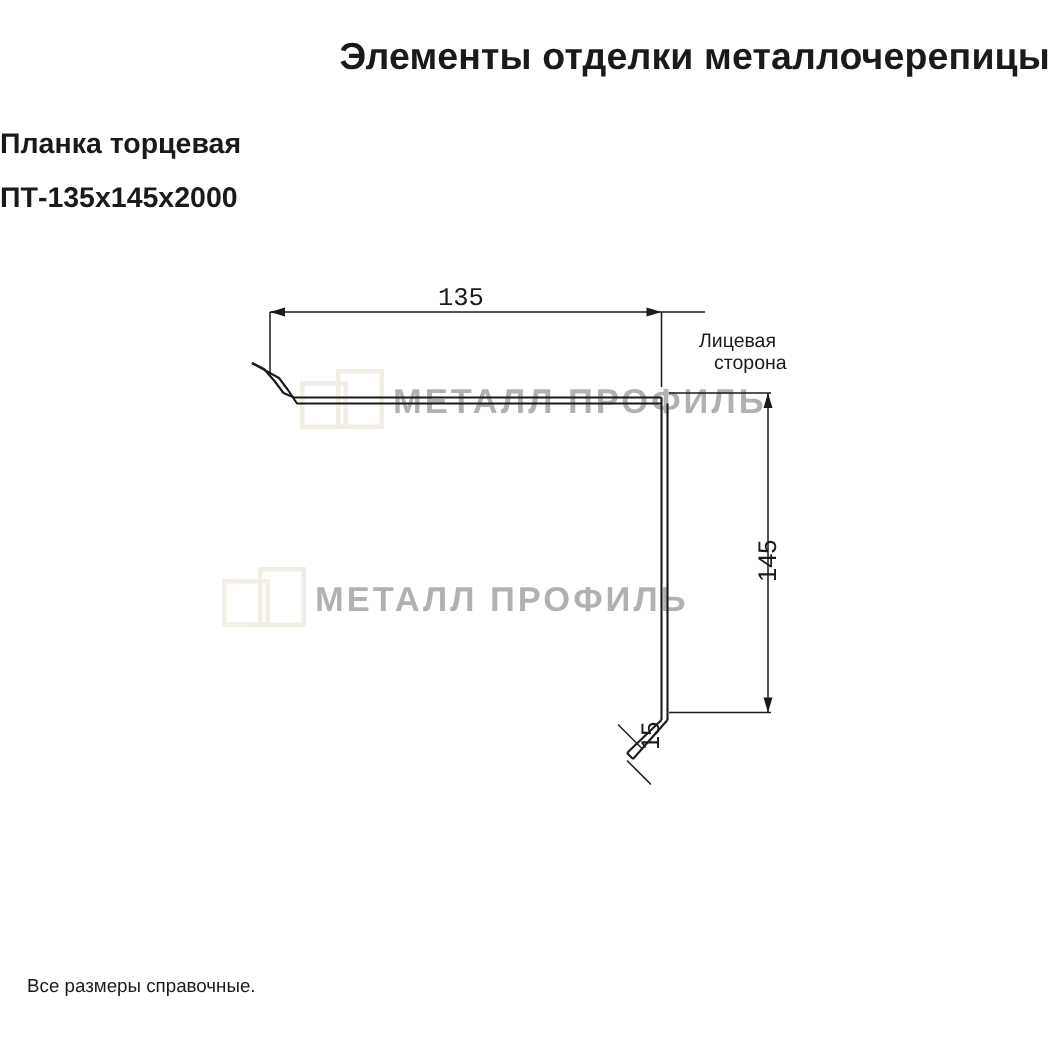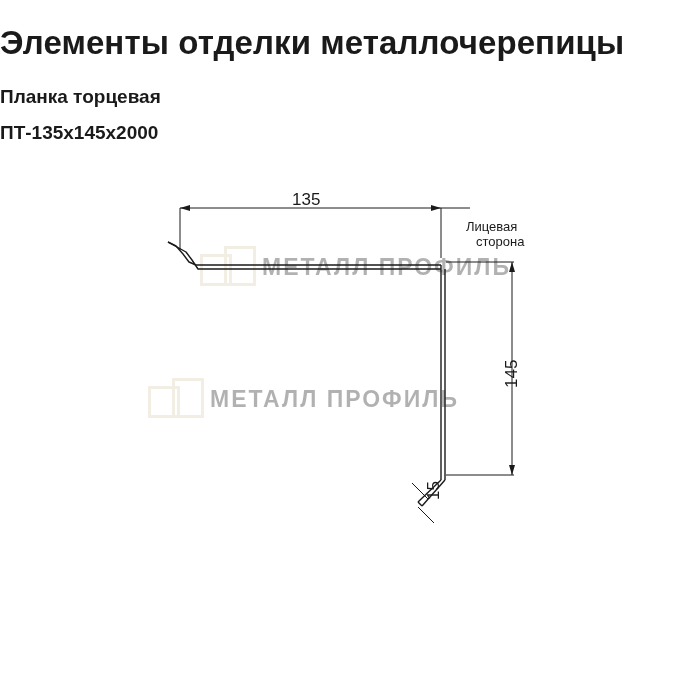--- a/index.html
+++ b/index.html
@@ -18,22 +18,22 @@
   .page {
     position: absolute;
     left: 0; top: 0;
     width: 700px;
     height: 700px;
   }
   .title-main {
     position: absolute;
     left: 0; top: 24px;
     width: 700px;
-    text-align: left;
-    font-size: 33px;
+    text-align: right;
+    font-size: 25px;
     font-weight: bold;
     letter-spacing: 0.1px;
   }
   .title-sub {
     position: absolute;
     left: 0; top: 86px;
     width: 700px;
     font-size: 19px;
     font-weight: bold;
   }
@@ -148,27 +148,28 @@
 
       <line x1="446" y1="112" x2="514" y2="112" stroke="#1a1a1a" stroke-width="1"></line>
       <line x1="446" y1="325" x2="514" y2="325" stroke="#1a1a1a" stroke-width="1"></line>
 
       <line x1="412" y1="333" x2="428" y2="349" stroke="#1a1a1a" stroke-width="1"></line>
       <line x1="418" y1="357" x2="434" y2="373" stroke="#1a1a1a" stroke-width="1"></line>
 
       <line x1="441" y1="58" x2="470" y2="58" stroke="#1a1a1a" stroke-width="1"></line>
     </svg>
 
-    <div class="label" style="left:292px; top:40px;">135</div>
+    <div class="label" style="left:292px; top:40px;font-family:Liberation Mono, monospace;">135</div>
     <div class="label-vert" style="left:502px; top:238px;">145</div>
     <div class="label-vert" style="left:424px; top:350px;">15</div>
 
     <div class="label-small" style="left:466px; top:33px;margin-top:36px;">
       <div>Лицевая</div>
       <div style="padding-left:10px;">сторона</div>
     </div>
 
   </div>
 
   <div class="footnotes">
+    <div>Все размеры справочные.</div>
   </div>
 
 </div>
 
 </body></html>

